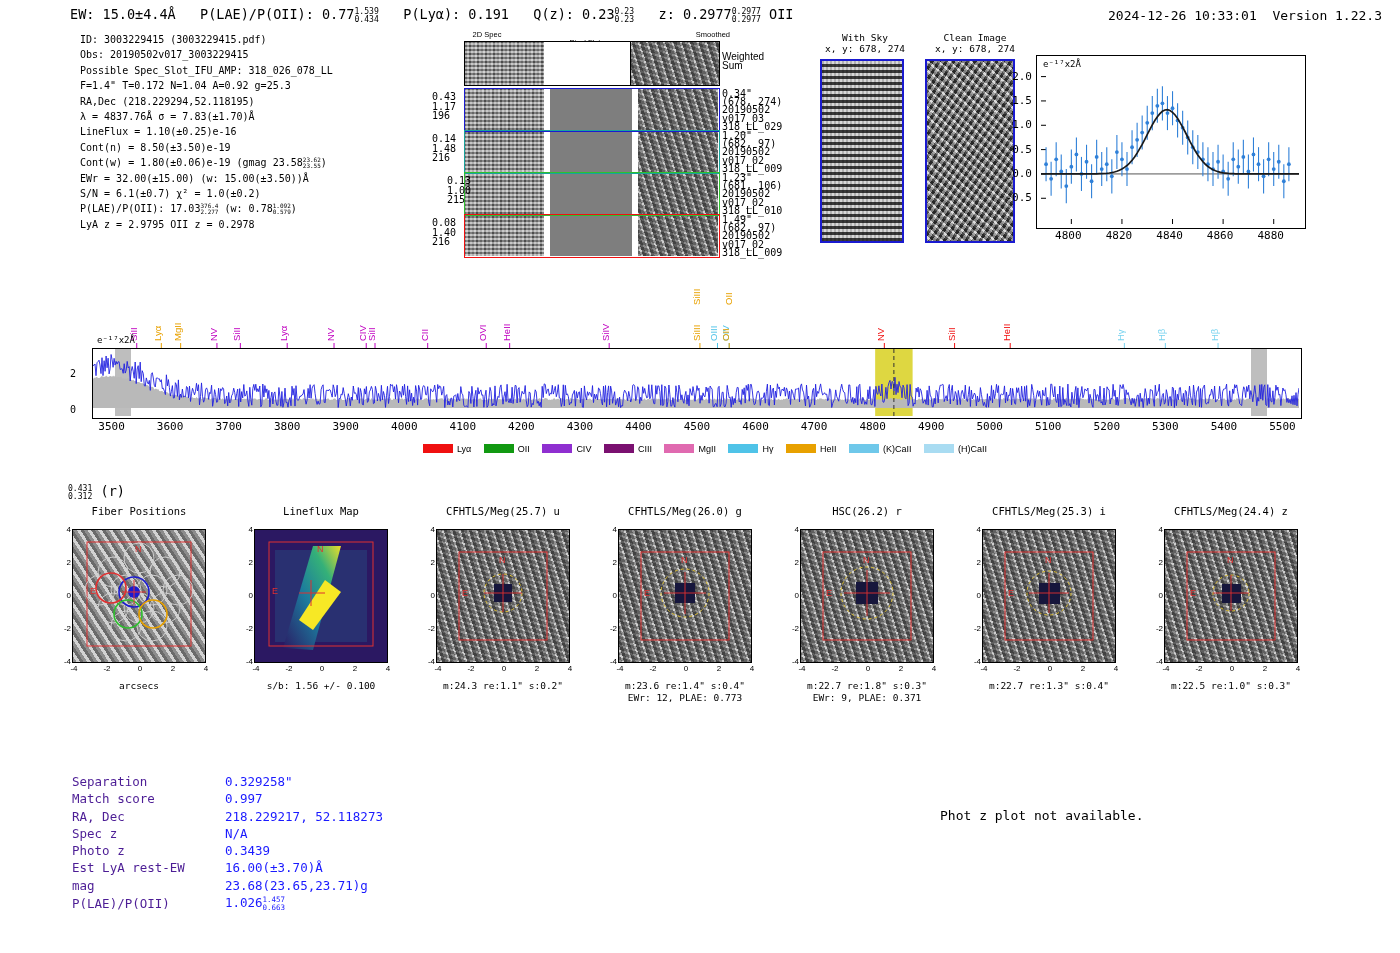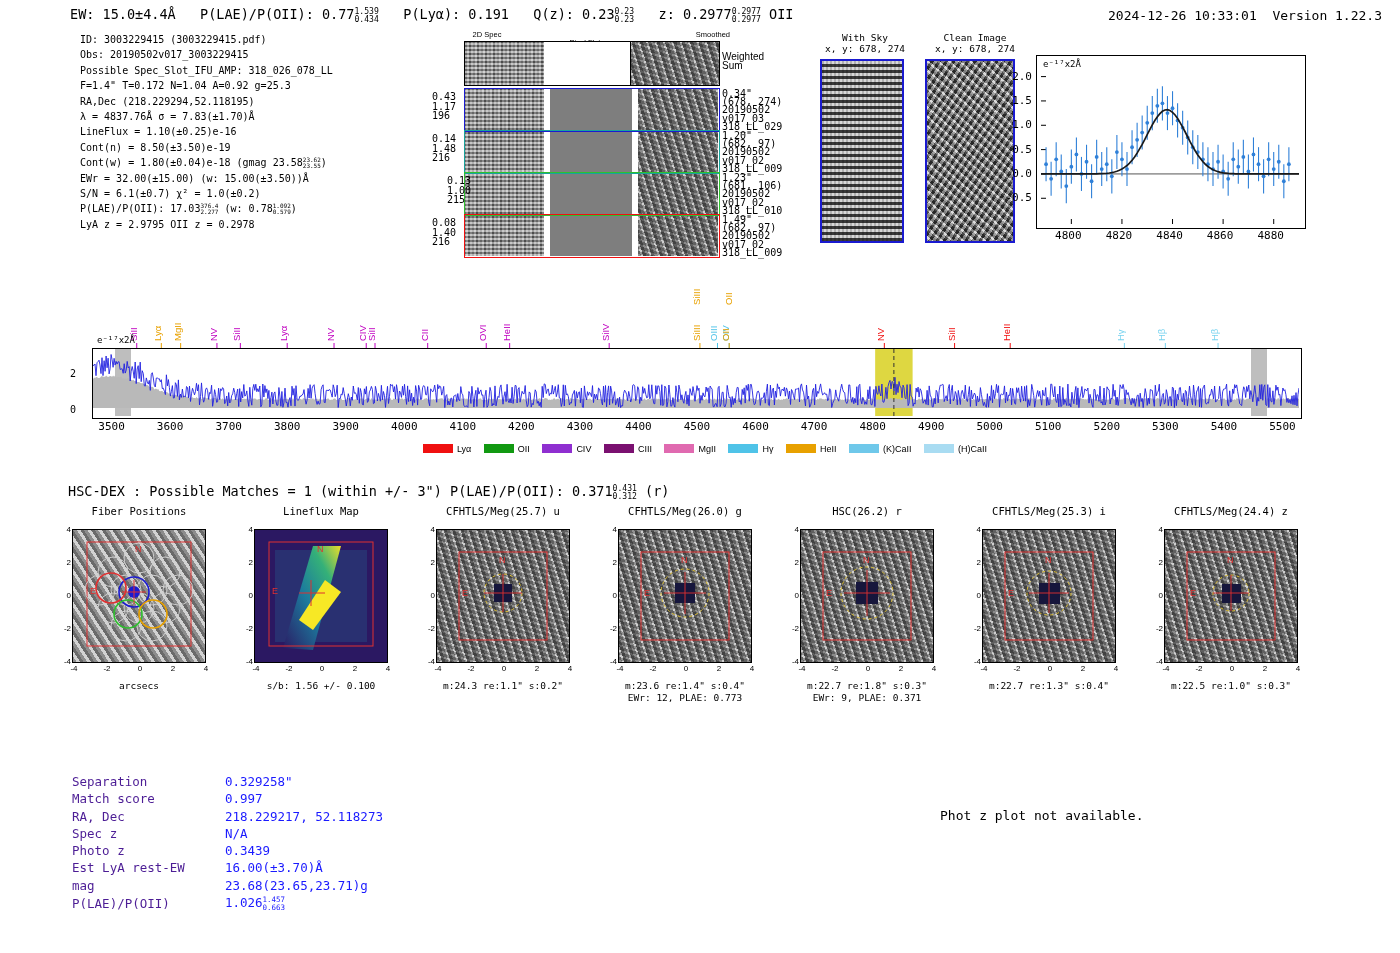--- a/index.html
+++ b/index.html
@@ -81,21 +81,21 @@
 
 <div class="abs mono" id="info">
   <div>ID: 3003229415 (3003229415.pdf)</div>
   <div>Obs: 20190502v017_3003229415</div>
   <div>Possible Spec_Slot_IFU_AMP: 318_026_078_LL</div>
   <div>F=1.4"  T=0.172  N=1.04  A=0.92  g=25.3</div>
   <div>RA,Dec (218.229294,52.118195)</div>
   <div>λ = 4837.76Å  σ = 7.83(±1.70)Å</div>
   <div>LineFlux = 1.10(±0.25)e-16</div>
   <div>Cont(n) = 8.50(±3.50)e-19</div>
-  <div><span>Cont(w) = 1.80(±0.04)e-18 (gmag 23.58</span><span class="frac"><span>23.62</span><span>23.55</span></span><span>)</span></div>
+  <div><span>Cont(w) = 1.80(±0.06)e-19 (gmag 23.58</span><span class="frac"><span>23.62</span><span>23.55</span></span><span>)</span></div>
   <div>EWr = 32.00(±15.00) (w: 15.00(±3.50))Å</div>
   <div>S/N = 6.1(±0.7)  χ² = 1.0(±0.2)</div>
   <div><span>P(LAE)/P(OII): 17.03</span><span class="frac"><span>376.4</span><span>2.277</span></span> <span>(w: 0.78</span><span class="frac"><span>1.092</span><span>0.579</span></span><span>)</span></div>
   <div>LyA z = 2.9795  OII z = 0.2978</div>
 </div>
 
 <div class="abs" id="spec2d">
   <div class="abs panel-title" style="left:10px;top:0;width:90px;">2D Spec</div>
   <div class="abs panel-title" style="left:108px;top:8px;width:90px;">Pixel Flat</div>
   <div class="abs panel-title" style="left:208px;top:0;width:90px;text-align:right;">Smoothed</div>
@@ -431,21 +431,21 @@
   <span><span class="sw" style="background:#8f2fd0"></span><span>CIV</span></span>
   <span><span class="sw" style="background:#7a1070"></span><span>CIII</span></span>
   <span><span class="sw" style="background:#e06ab0"></span><span>MgII</span></span>
   <span><span class="sw" style="background:#4fc3e8"></span><span>Hγ</span></span>
   <span><span class="sw" style="background:#e8a100"></span><span>HeII</span></span>
   <span><span class="sw" style="background:#6fc8ea"></span><span>(K)CaII</span></span>
   <span><span class="sw" style="background:#a9dcf2"></span><span>(H)CaII</span></span>
 </div>
 
 <div class="abs mono" id="hscdex">
-  <span>HSC-DEX : Possible Matches = 1 (within +/- 3")  P(LAE)/P(OII): 0.371</span><span class="frac"><span>0.431</span><span>0.312</span></span>
+  <span class="frac"><span>0.431</span><span>0.312</span></span>
   <span>(r)</span>
 </div>
 
 <div class="cutcell" style="left:50px;">
   <div class="ct">Fiber Positions</div>
   <div class="cutimg" style="background:repeating-linear-gradient(57deg,#8c8c8c 0 3px,#d2d2d2 3px 6px,#6a6a6a 6px 9px);">
     <svg width="132" height="132" viewBox="0 0 132 132">
       <rect x="14" y="12" width="104" height="104" fill="none" stroke="#e03030" stroke-width="1"></rect>
       <g fill="none" stroke="#cfcfcf" stroke-width="1">
         <circle cx="66" cy="28" r="15"></circle>

